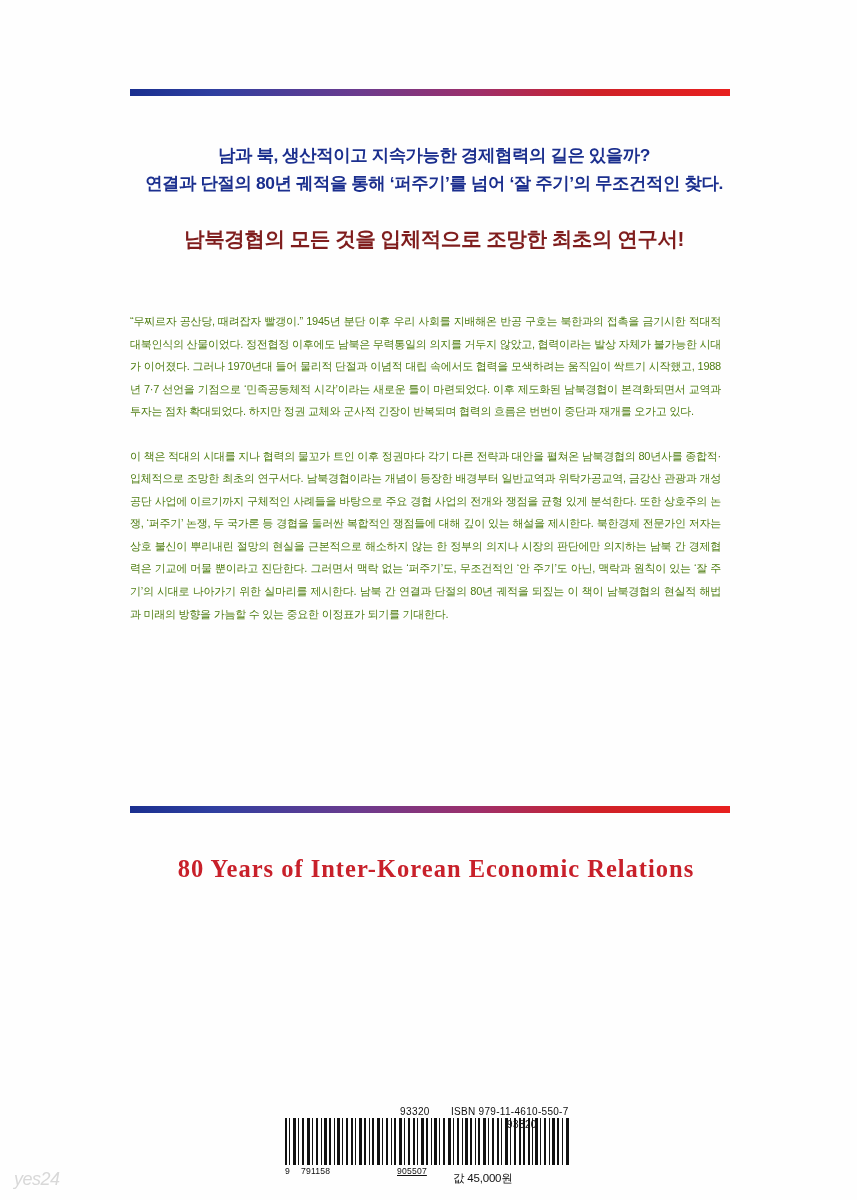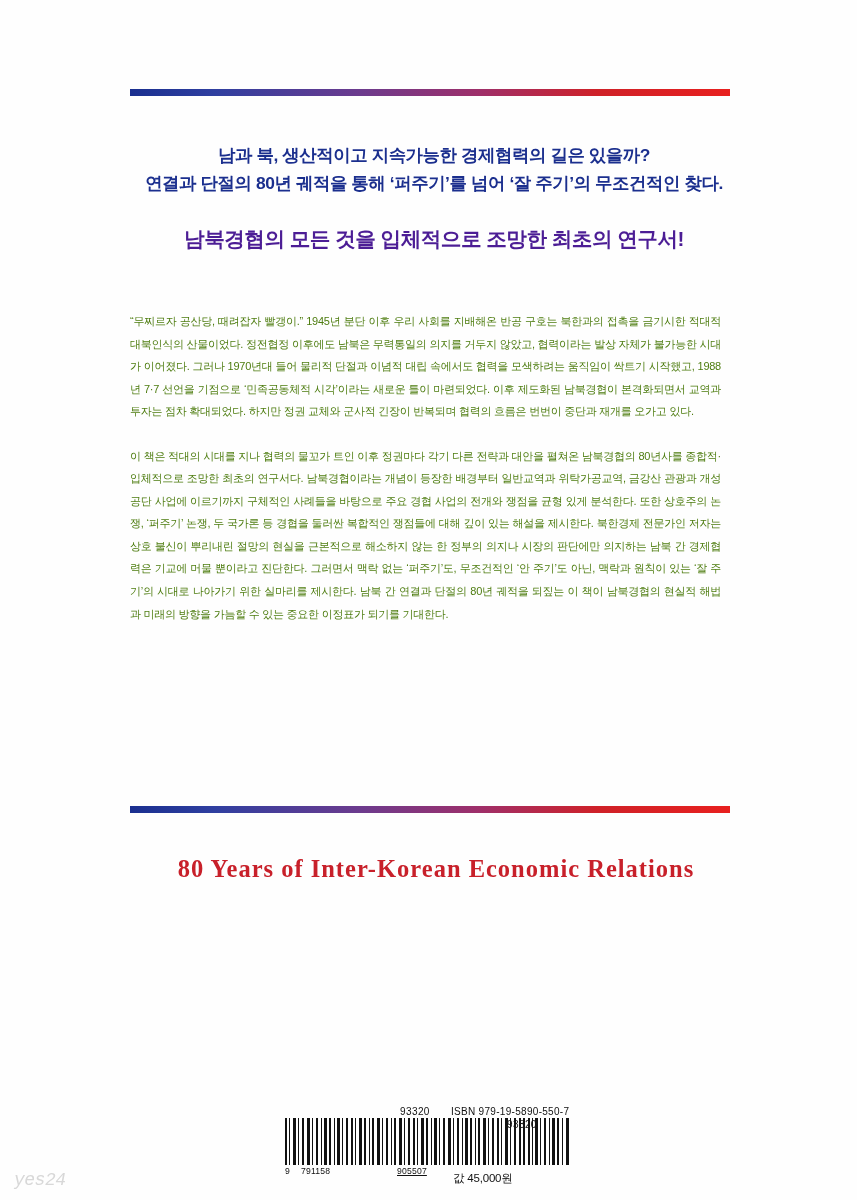--- a/index.html
+++ b/index.html
@@ -42,21 +42,21 @@
   }
   .headline .line {
     color: #1b2f8e;
     font-size: 17.4px;
     font-weight: bold;
     line-height: 1.62;
     letter-spacing: -0.4px;
     white-space: nowrap;
   }
   .headline .accent {
-    color: #4c1d95;
+    color: #7f1d1d;
     font-size: 20.6px;
     font-weight: bold;
     letter-spacing: -0.5px;
     margin-top: 28px;
     white-space: nowrap;
   }
 
   
   .body-copy {
     position: absolute;
@@ -162,21 +162,21 @@
     font-size: 11.5px;
     color: #111;
     letter-spacing: -0.2px;
   }
 
   
   .watermark {
     position: absolute;
     left: 14px;
     bottom: 10px;
-    font-family: Liberation Mono, monospace;
+    font-family: Liberation Sans, sans-serif;
     font-size: 18px;
     color: #d8d8d8;
     letter-spacing: -0.5px;
     font-style: italic;
   }
 </style>
 </head>
 <body>
 
 <div class="page">
@@ -193,21 +193,21 @@
     <p>“무찌르자 공산당, 때려잡자 빨갱이.” 1945년 분단 이후 우리 사회를 지배해온 반공 구호는 북한과의 접촉을 금기시한 적대적 대북인식의 산물이었다. 정전협정 이후에도 남북은 무력통일의 의지를 거두지 않았고, 협력이라는 발상 자체가 불가능한 시대가 이어졌다. 그러나 1970년대 들어 물리적 단절과 이념적 대립 속에서도 협력을 모색하려는 움직임이 싹트기 시작했고, 1988년 7·7 선언을 기점으로 ‘민족공동체적 시각’이라는 새로운 틀이 마련되었다. 이후 제도화된 남북경협이 본격화되면서 교역과 투자는 점차 확대되었다. 하지만 정권 교체와 군사적 긴장이 반복되며 협력의 흐름은 번번이 중단과 재개를 오가고 있다.</p>
     <p>이 책은 적대의 시대를 지나 협력의 물꼬가 트인 이후 정권마다 각기 다른 전략과 대안을 펼쳐온 남북경협의 80년사를 종합적·입체적으로 조망한 최초의 연구서다. 남북경협이라는 개념이 등장한 배경부터 일반교역과 위탁가공교역, 금강산 관광과 개성공단 사업에 이르기까지 구체적인 사례들을 바탕으로 주요 경협 사업의 전개와 쟁점을 균형 있게 분석한다. 또한 상호주의 논쟁, ‘퍼주기’ 논쟁, 두 국가론 등 경협을 둘러싼 복합적인 쟁점들에 대해 깊이 있는 해설을 제시한다. 북한경제 전문가인 저자는 상호 불신이 뿌리내린 절망의 현실을 근본적으로 해소하지 않는 한 정부의 의지나 시장의 판단에만 의지하는 남북 간 경제협력은 기교에 머물 뿐이라고 진단한다. 그러면서 맥락 없는 ‘퍼주기’도, 무조건적인 ‘안 주기’도 아닌, 맥락과 원칙이 있는 ‘잘 주기’의 시대로 나아가기 위한 실마리를 제시한다. 남북 간 연결과 단절의 80년 궤적을 되짚는 이 책이 남북경협의 현실적 해법과 미래의 방향을 가늠할 수 있는 중요한 이정표가 되기를 기대한다.</p>
   </div>
 
   <div class="rule rule-mid"></div>
 
   <div class="en-title">80 Years of Inter-Korean Economic Relations</div>
 
   <div class="barcode-area">
     <div class="isbn-top">93320</div>
-    <div class="isbn-right">ISBN 979-19-5890-550-7</div>
+    <div class="isbn-right">ISBN 979-11-4610-550-7</div>
     <div class="isbn-right2">93320</div>
 
     <div class="bars">
       <div class="b" style="left:0px;width:2px;"></div>
       <div class="b" style="left:4px;width:1px;"></div>
       <div class="b" style="left:8px;width:3px;"></div>
       <div class="b" style="left:13px;width:1px;"></div>
       <div class="b" style="left:17px;width:2px;"></div>
       <div class="b" style="left:22px;width:3px;"></div>
       <div class="b" style="left:27px;width:1px;"></div>

